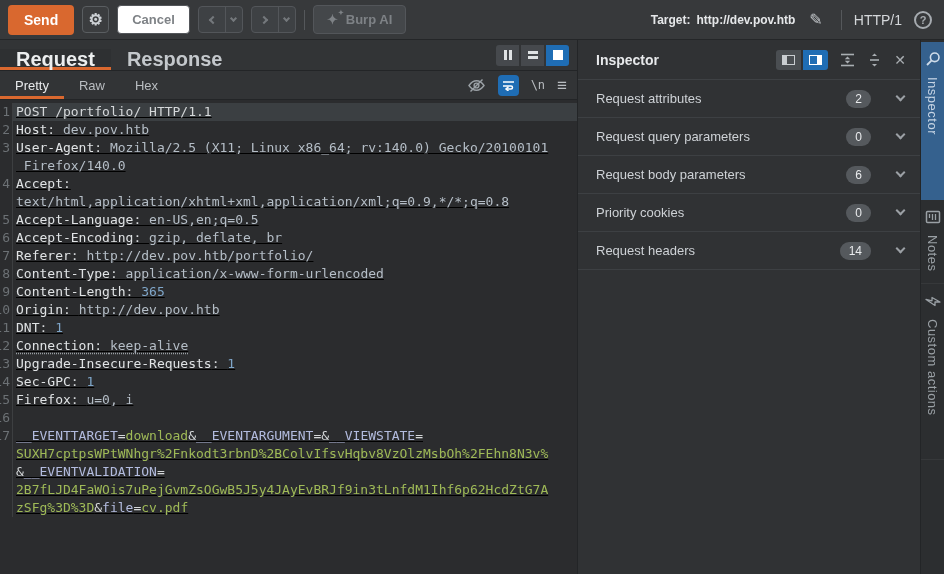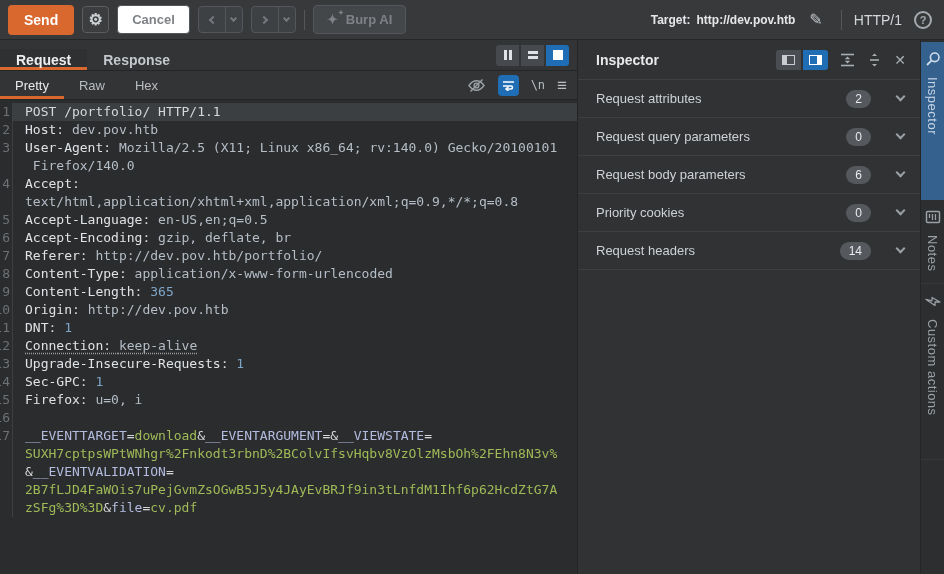--- a/index.html
+++ b/index.html
@@ -36,21 +36,21 @@
   .help { width:18px; height:18px; border:2px solid #a6abb0; border-radius:50%;
     color:#a6abb0; font-size:11px; font-weight:bold; display:flex; align-items:center;
     justify-content:center; cursor:pointer; }
 
   
   .mid { display:flex; height:534px; }
   .left-pane { width:578px; display:flex; flex-direction:column; border-right:1px solid #232527; }
 
   .msg-tabs { height:31px; background:#323436; border-bottom:1px solid #232527;
     display:flex; align-items:stretch; }
-  .mtab { padding:0 16px; display:flex; align-items:center; font-size:14px;
+  .mtab { padding:0 16px; display:flex; align-items:center; font-size:20px;
     font-weight:bold; color:#c4c8cc; cursor:pointer;margin-top:9px; }
   .mtab.active { color:#eceeef; background:#2e3032; box-shadow:inset 0 -3px 0 #d9682f; }
   .layout-seg { display:flex; gap:2px; align-self:center; margin-right:8px; }
   .lseg { width:23px; height:21px; background:#46494d; display:flex; align-items:center;
     justify-content:center; gap:2px; cursor:pointer; }
   .lseg:first-child { border-radius:3px 0 0 3px; }
   .lseg:last-child  { border-radius:0 3px 3px 0; }
   .lseg.sel { background:#1f6db4; }
   .bar-v { width:3px; height:10px; background:#dfe2e4; }
   .bar-h { width:10px; height:3px; background:#dfe2e4; }
@@ -68,21 +68,21 @@
   .nl-glyph { font-family:"DejaVu Sans Mono", monospace; font-size:12px; color:#b9bdc1; cursor:pointer; }
   .hamburger { font-size:17px; color:#b9bdc1; cursor:pointer; line-height:1; }
   .icn { cursor:pointer; display:flex; }
 
   
   .editor { flex:1; background:#2b2c2e; font-family:"DejaVu Sans Mono", monospace;
     font-size:13px; line-height:18px; padding-top:3px; overflow:hidden; cursor:text; }
   .crow { display:flex; height:18px; white-space:pre; }
   .gut { width:13px; flex:none; text-align:right; direction:rtl; overflow:hidden;
     color:#6c7175; border-right:1px solid #3d3f41; padding-right:2px; }
-  .codeline { flex:1; padding-left:12px; }
+  .codeline { flex:1; padding-left:3px;text-decoration:underline; }
   .crow.hl .codeline { background:#3b3f42; }
   .sg-plain  { color:#d5d8da; }
   .sg-name   { color:#e0e3e5; }
   .sg-value  { color:#b5bec7; }
   .sg-number { color:#7fa6c9; }
   .sg-pname  { color:#b3bcdf; }
   .sg-pvalue { color:#9fba57; }
   .dotted { text-decoration:underline dotted #9aa0a5; text-underline-offset:3px;text-align:center; }
 
   

